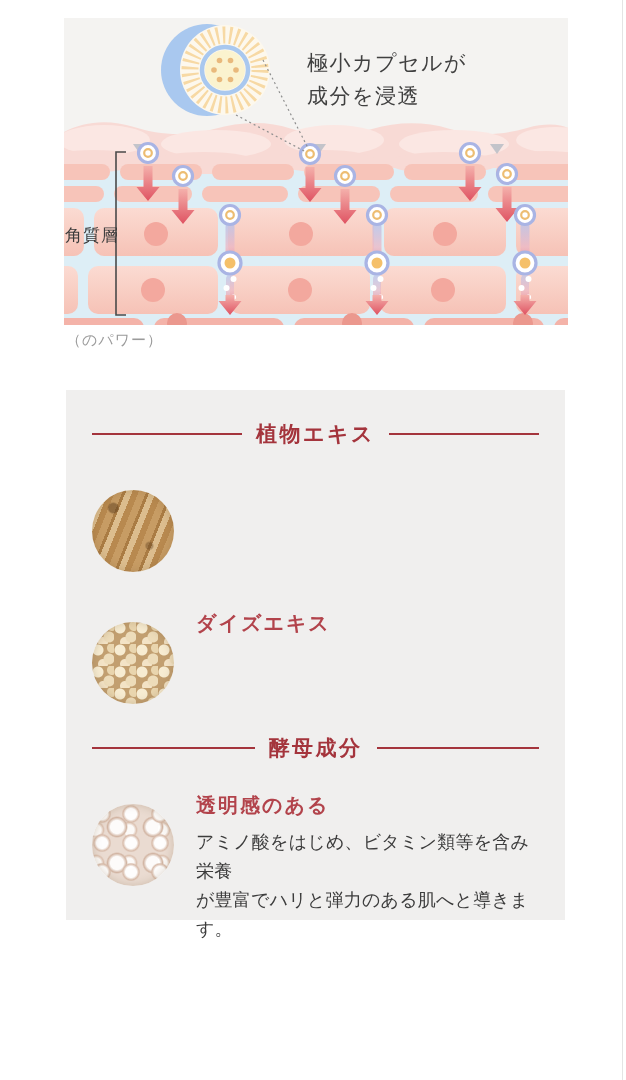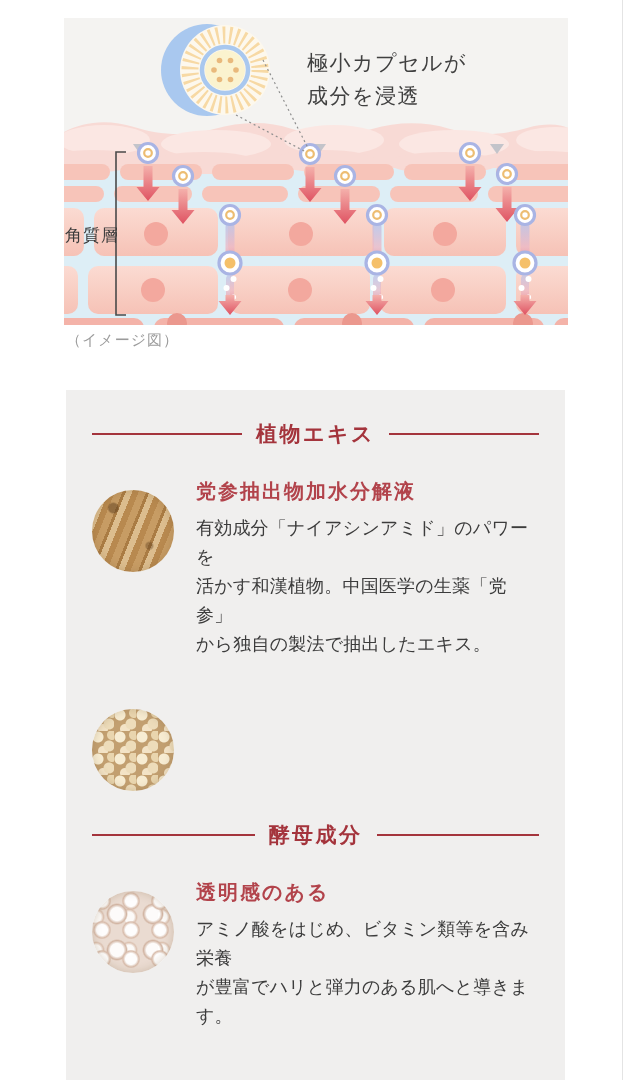--- a/index.html
+++ b/index.html
@@ -13,21 +13,21 @@
   }
   
   .illustration{
     position:absolute;left:64px;top:18px;width:504px;height:307px;
   }
   .img-caption{
     position:absolute;left:66px;top:331px;font-size:15px;color:#9b9b9b;letter-spacing:1px;
   }
   
   .content{
-    position:absolute;left:66px;top:390px;width:499px;height:690px;
+    position:absolute;left:66px;top:390px;width:499px;height:530px;
     background:#f0efee;
   }
   .section-header{
     display:flex;align-items:center;gap:14px;
     margin:30px 26px 0 26px;
   }
   .section-header .rule{flex:1;height:2px;background:#a4343c;}
   .section-header .label{
     font-family:"Liberation Serif","DejaVu Serif",serif;
     font-weight:bold;font-size:21px;letter-spacing:2.5px;color:#a4343c;white-space:nowrap;
@@ -239,43 +239,38 @@
   <g stroke="#8f8f8f" stroke-width="1.2" stroke-dasharray="2 3">
     <line x1="199" y1="42" x2="244" y2="130"></line>
     <line x1="172" y1="97" x2="242" y2="134"></line>
   </g>
 
   <text x="243" y="52" font-size="21" fill="#404040" letter-spacing="1.5">極小カプセルが</text>
   <text x="243" y="85" font-size="21" fill="#404040" letter-spacing="1.5">成分を浸透</text>
 </svg>
 </div>
 
-<div class="img-caption">（イメージ図）</div>
+<div class="img-caption">（のパワー）</div>
 
 <div class="content">
 
   <div class="section-header">
     <span class="rule"></span>
     <span class="label">植物エキス</span>
     <span class="rule"></span>
   </div>
 
   <div class="ingredient">
     <div class="thumb thumb-roots"></div>
-    <div class="txt">
-      <p class="ttl">党参抽出物加水分解液</p>
-      <p class="bdy">有効成分「ナイアシンアミド」のパワー を
-活かす和漢植物。中国医学の生薬「党参」
-から独自の製法で抽出したエキス。</p>
-    </div>
   </div>
 
   <div class="ingredient mt-lg">
     <div class="thumb thumb-soy"></div>
     <div class="txt">
+      <p class="ttl">ダイズエキス</p>
     </div>
   </div>
 
   <div class="section-header mt-xl">
     <span class="rule"></span>
     <span class="label">酵母成分</span>
     <span class="rule"></span>
   </div>
 
   <div class="ingredient">

